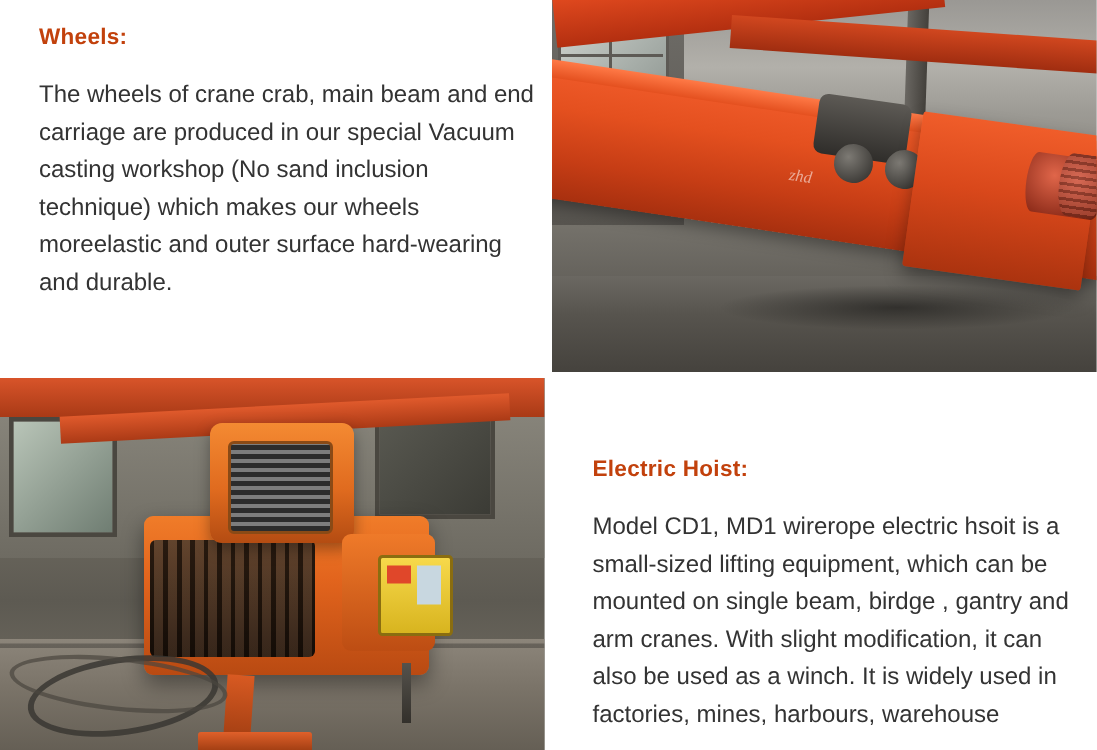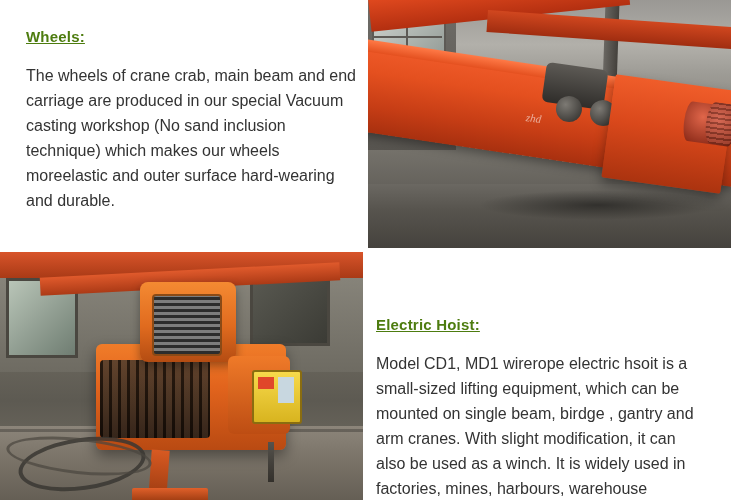--- a/index.html
+++ b/index.html
@@ -23,24 +23,23 @@
   .cell {
     position: absolute;
     box-sizing: border-box;
   }
   .text-block {
     padding: 0;
   }
   .heading {
     font-size: 15px;
     font-weight: bold;
-    color: #4d7c0f;
-    margin: 16px 0 18px 0;
+    color: #c2410c;
+    margin: 4px 0 18px 0;
     letter-spacing: .2px;
-    text-decoration: underline;
   }
   .body-text {
     font-size: 16px;
     line-height: 25px;
     color: #333333;
     margin: 0;
   }
 
   
   #top-left-text {
@@ -62,21 +61,21 @@
   #bottom-left-photo {
     left: 0px;
     top: 252px;
     width: 363px;
     height: 248px;
     overflow: hidden;
     background: #6d6a62;
   }
   
   #bottom-right-text {
-    left: 376px;
+    left: 395px;
     top: 300px;
     width: 330px;
   }
 
   
   .p1-sky {
     position: absolute;
     left: 0; top: 0; width: 363px; height: 248px;
     background:
       linear-gradient(180deg,#9a9894 0%, #b2b0aa 18%, #9d9b95 30%, #8b8881 46%,

